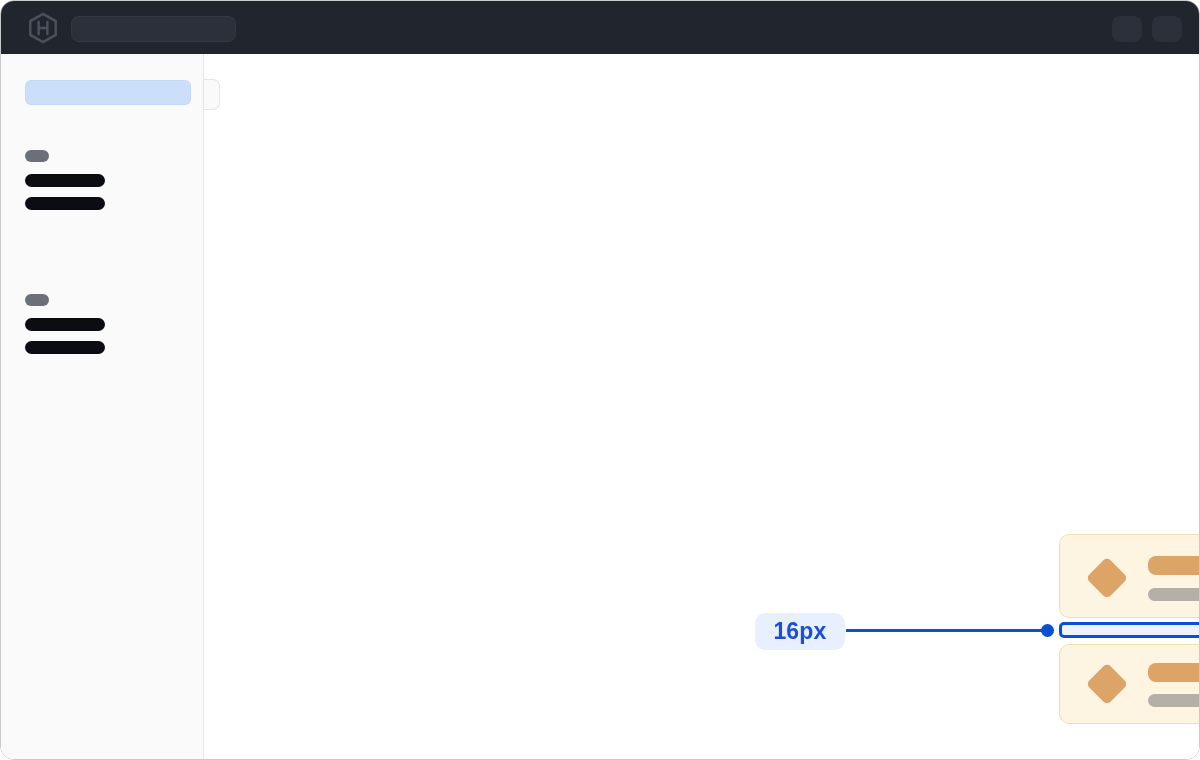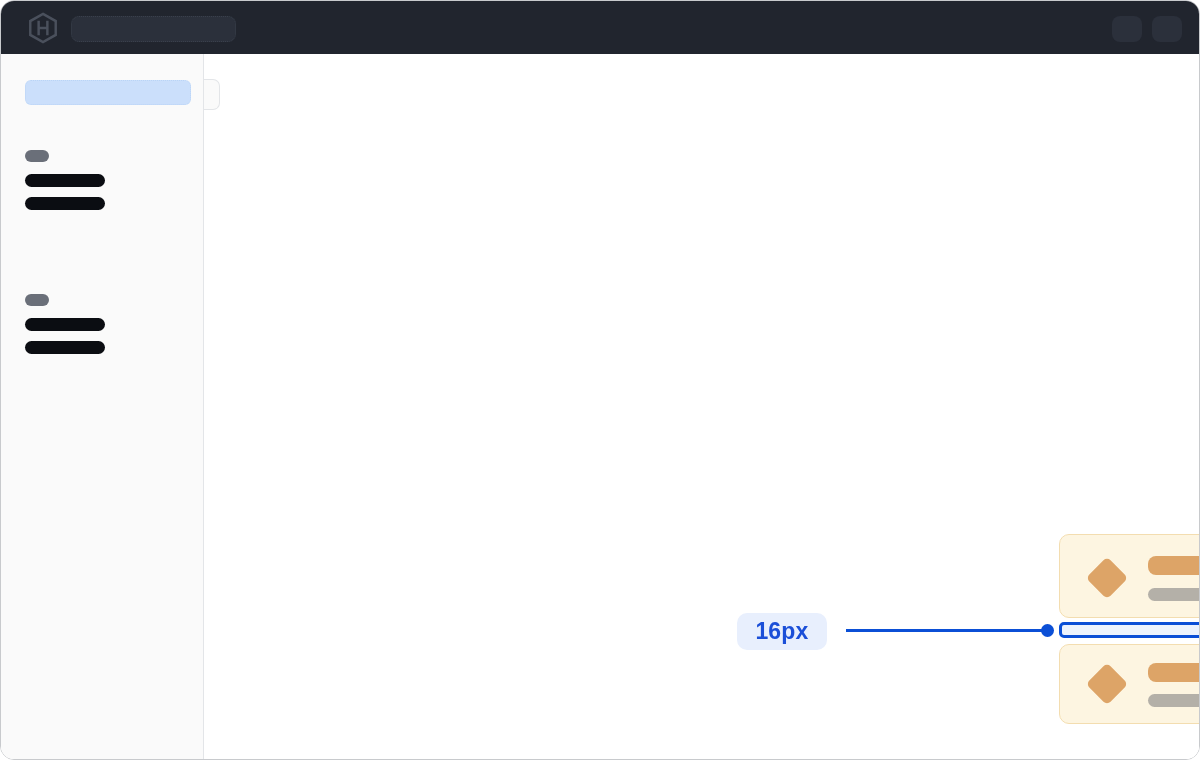--- a/index.html
+++ b/index.html
@@ -162,21 +162,21 @@
   }
   .measurement-dot {
     position: absolute;
     left: 836px; top: 569.5px;
     width: 13px; height: 13px;
     border-radius: 50%;
     background: var(--annotation-blue, #0b4fd6);
   }
   .spacing-label {
     position: absolute;
-    left: 532px; top: 559px;
+    left: 550px; top: 559px;
     width: 90px; height: 37px;
     border-radius: 10px;
     background: var(--annotation-label-bg, #e8effd);
     color: var(--annotation-text, #1b4fd8);
     font-size: 23px;
     font-weight: 600;
     display: flex;
     align-items: center;
     justify-content: center;
     letter-spacing: 0.2px;

